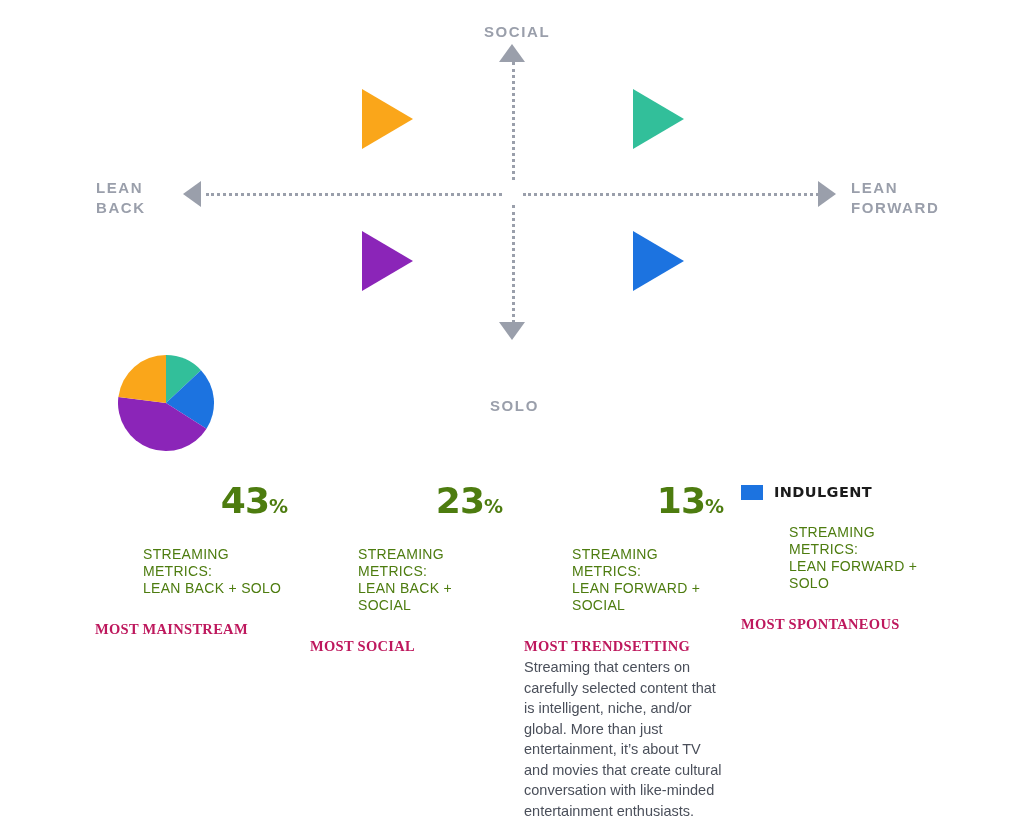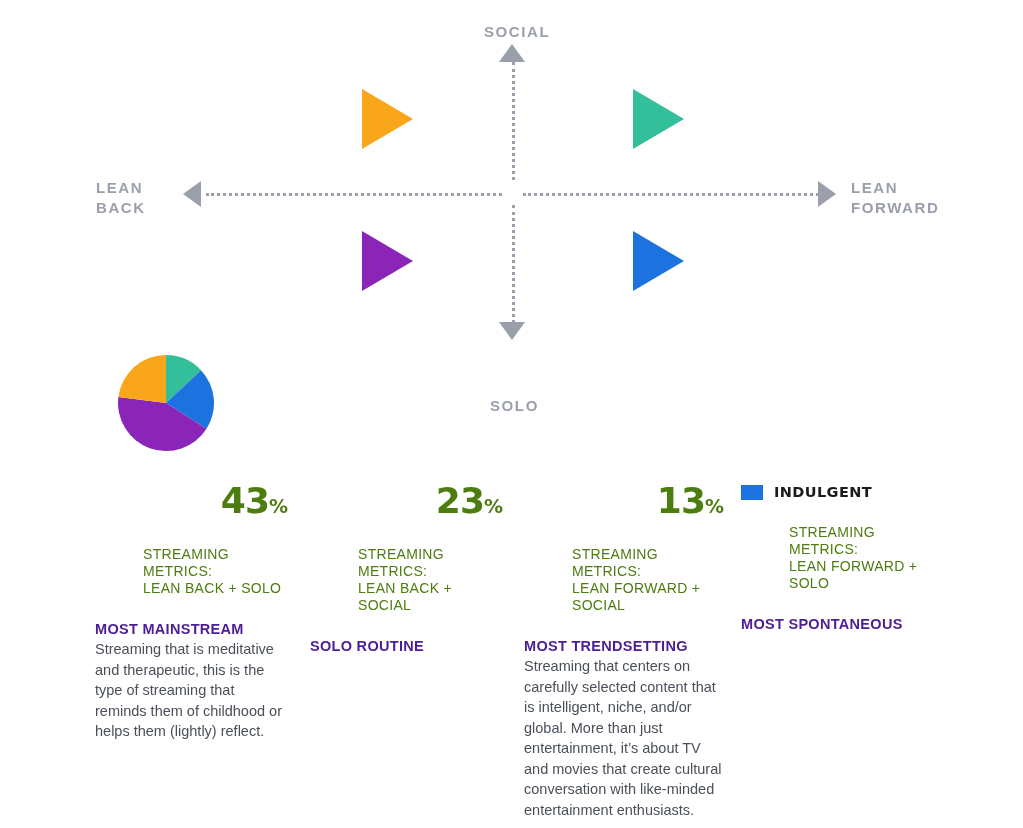--- a/index.html
+++ b/index.html
@@ -166,25 +166,25 @@
     font-size: 14px;
     line-height: 17px;
     letter-spacing: 0.3px;
     color: #4d7c0f;
     white-space: pre-line;
     margin-left: 48px;
   }
 
   .most-title {
     margin-top: 24px;
-    font-family: Liberation Sans, sans-serif;
+    font-family: Liberation Serif, serif;
     font-weight: bold;
     font-size: 14.5px;
     letter-spacing: 0.3px;
-    color: #4c1d95;
+    color: #be185d;
   }
   .body-copy {
     margin-top: 2px;
     font-size: 14.5px;
     line-height: 20.5px;
     color: #4a4f5a;
   }
 </style>
 </head>
 <body>
@@ -225,30 +225,29 @@
 
 <div id="segment-cards">
 
   <div class="segment-card card-0">
     <div class="pct-row">
       <span class="pct-value">43</span><span class="pct-sign">%</span>
     </div>
     <div class="metrics">STREAMING METRICS:
 LEAN BACK + SOLO</div>
     <div class="most-title">MOST MAINSTREAM</div>
-    <div class="body-copy">Streaming that is meditative and therapeutic, this is the type of streaming that reminds them of childhood or helps them (lightly) reflect.</div>
   </div>
 
   <div class="segment-card card-1">
     <div class="pct-row">
       <span class="pct-value">23</span><span class="pct-sign">%</span>
     </div>
     <div class="metrics">STREAMING METRICS:
 LEAN BACK + SOCIAL</div>
-    <div class="most-title">SOLO ROUTINE</div>
+    <div class="most-title">MOST SOCIAL</div>
   </div>
 
   <div class="segment-card card-2">
     <div class="pct-row">
       <span class="pct-value">13</span><span class="pct-sign">%</span>
     </div>
     <div class="metrics">STREAMING METRICS:
 LEAN FORWARD + SOCIAL</div>
     <div class="most-title">MOST TRENDSETTING</div>
     <div class="body-copy">Streaming that centers on carefully selected content that is intelligent, niche, and/or global. More than just entertainment, it’s about TV and movies that create cultural conversation with like-minded entertainment enthusiasts.</div>

